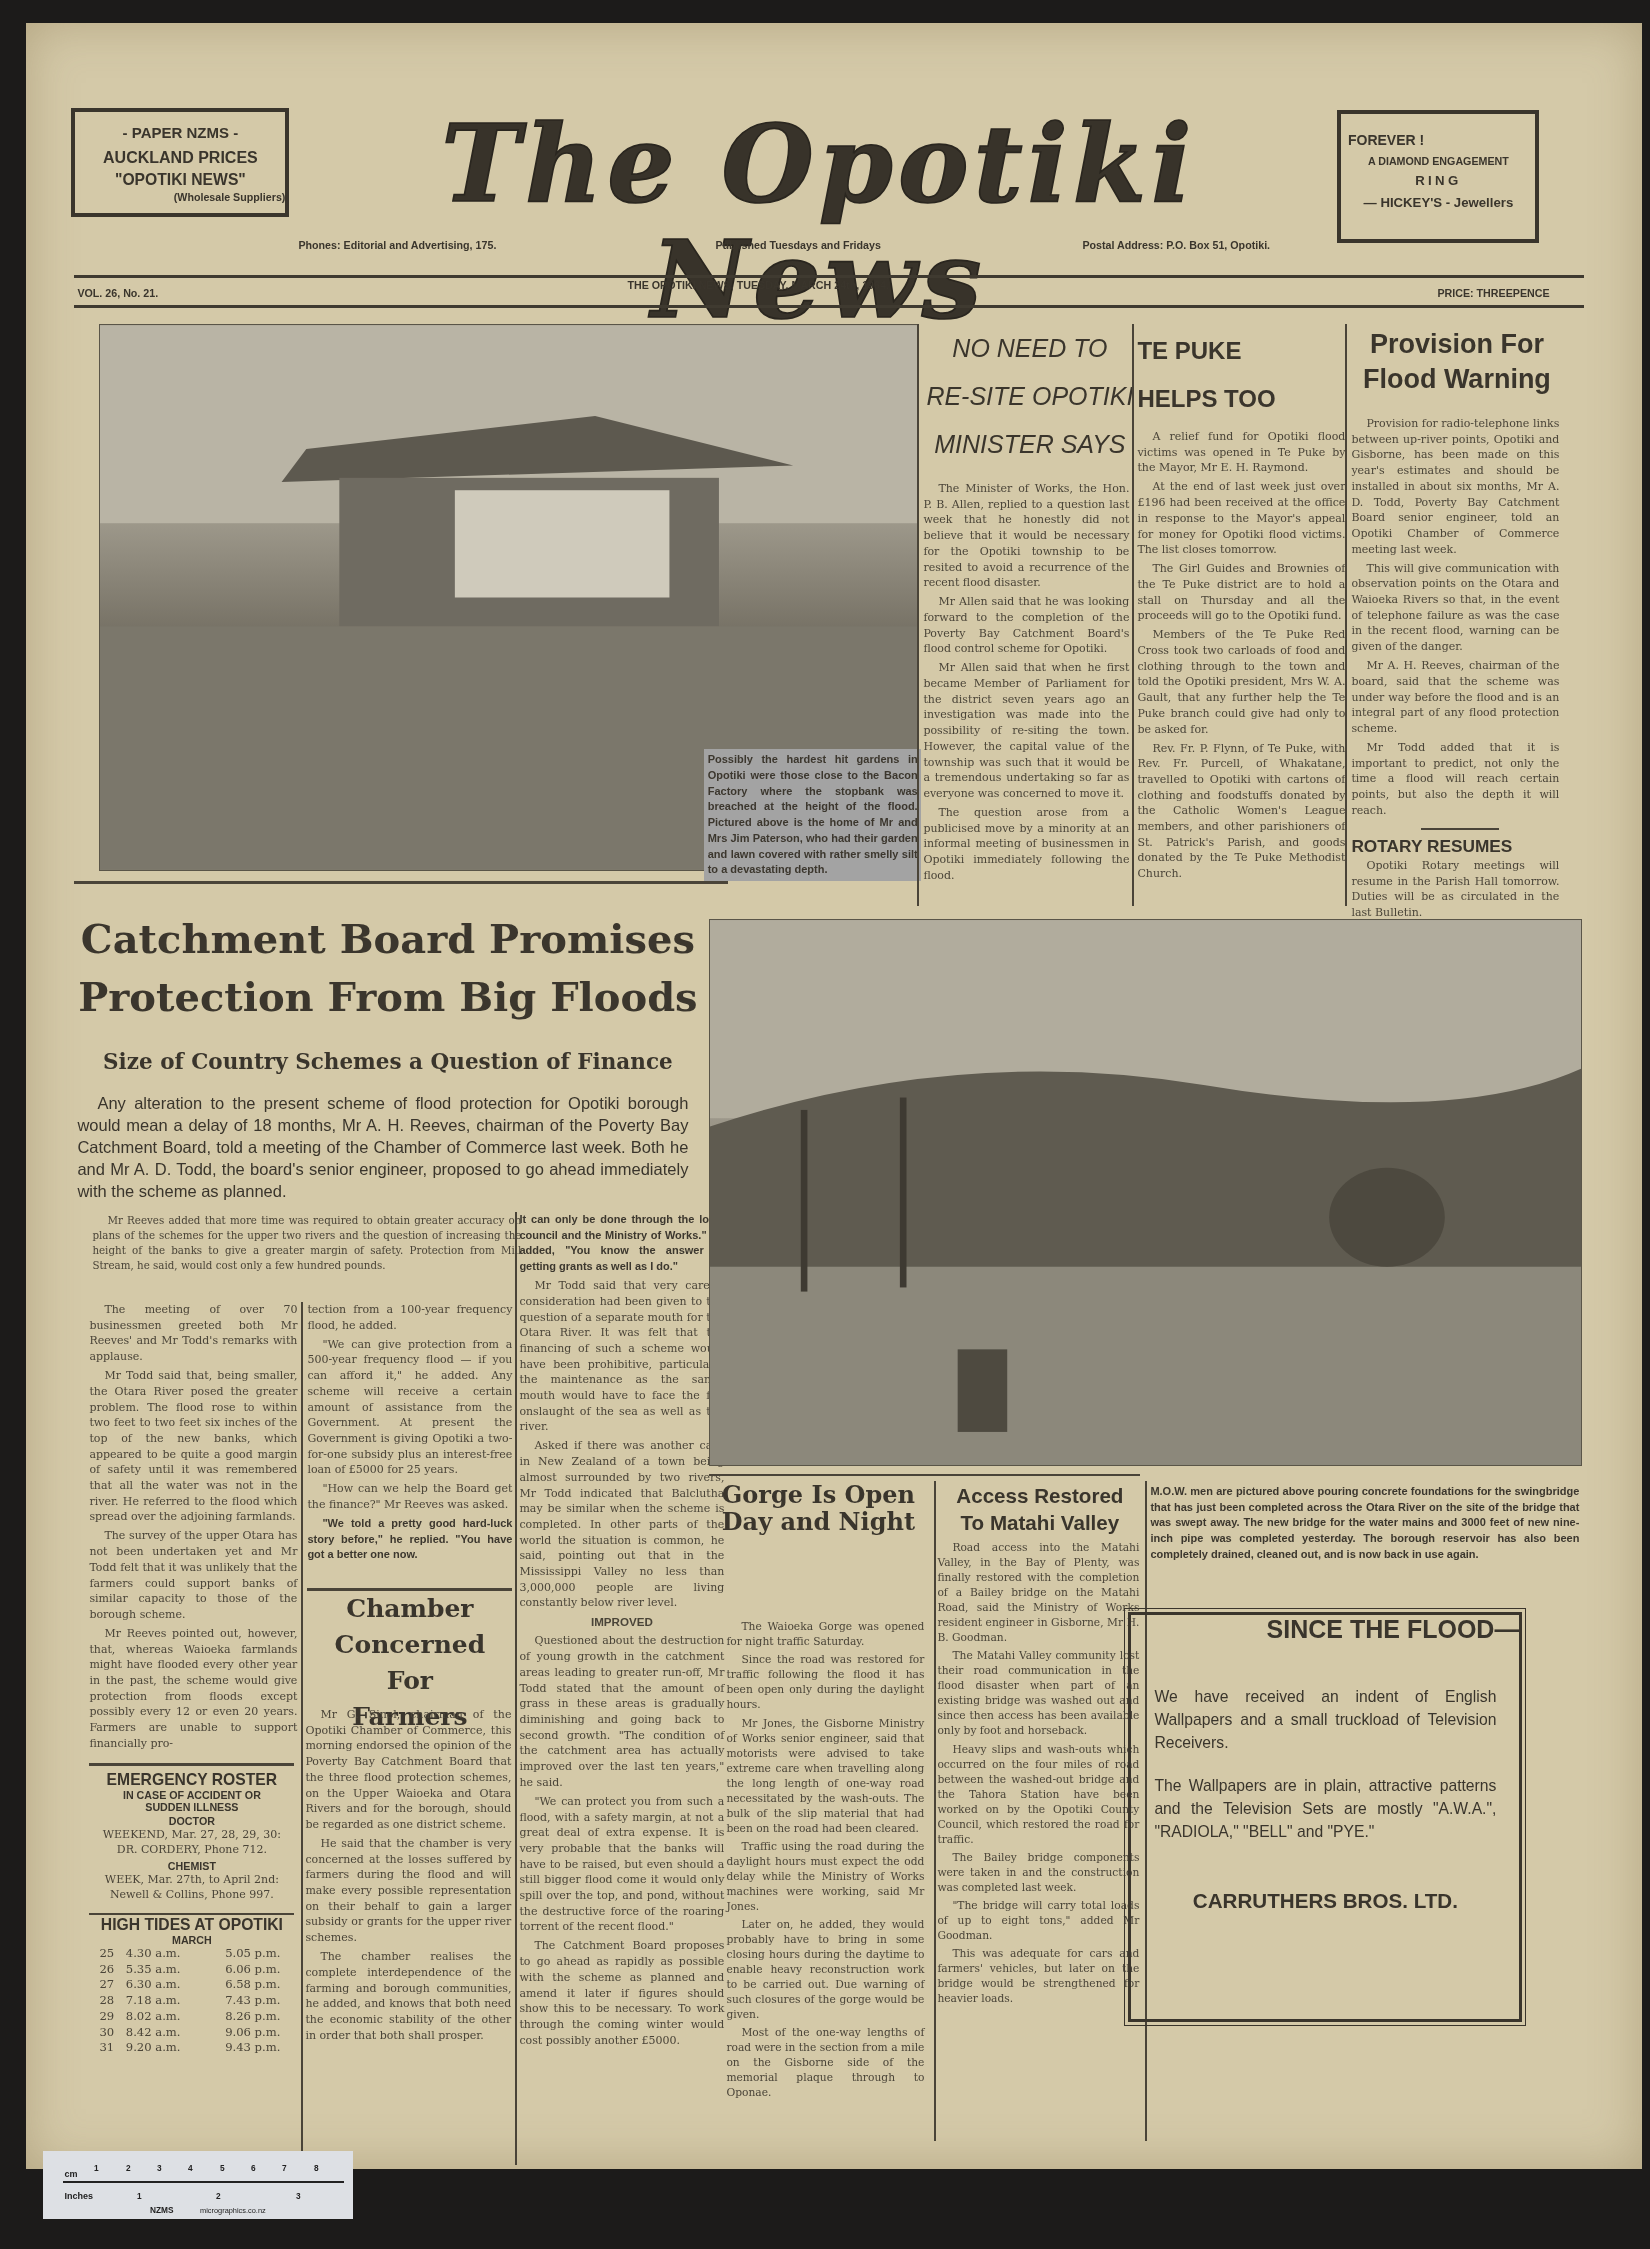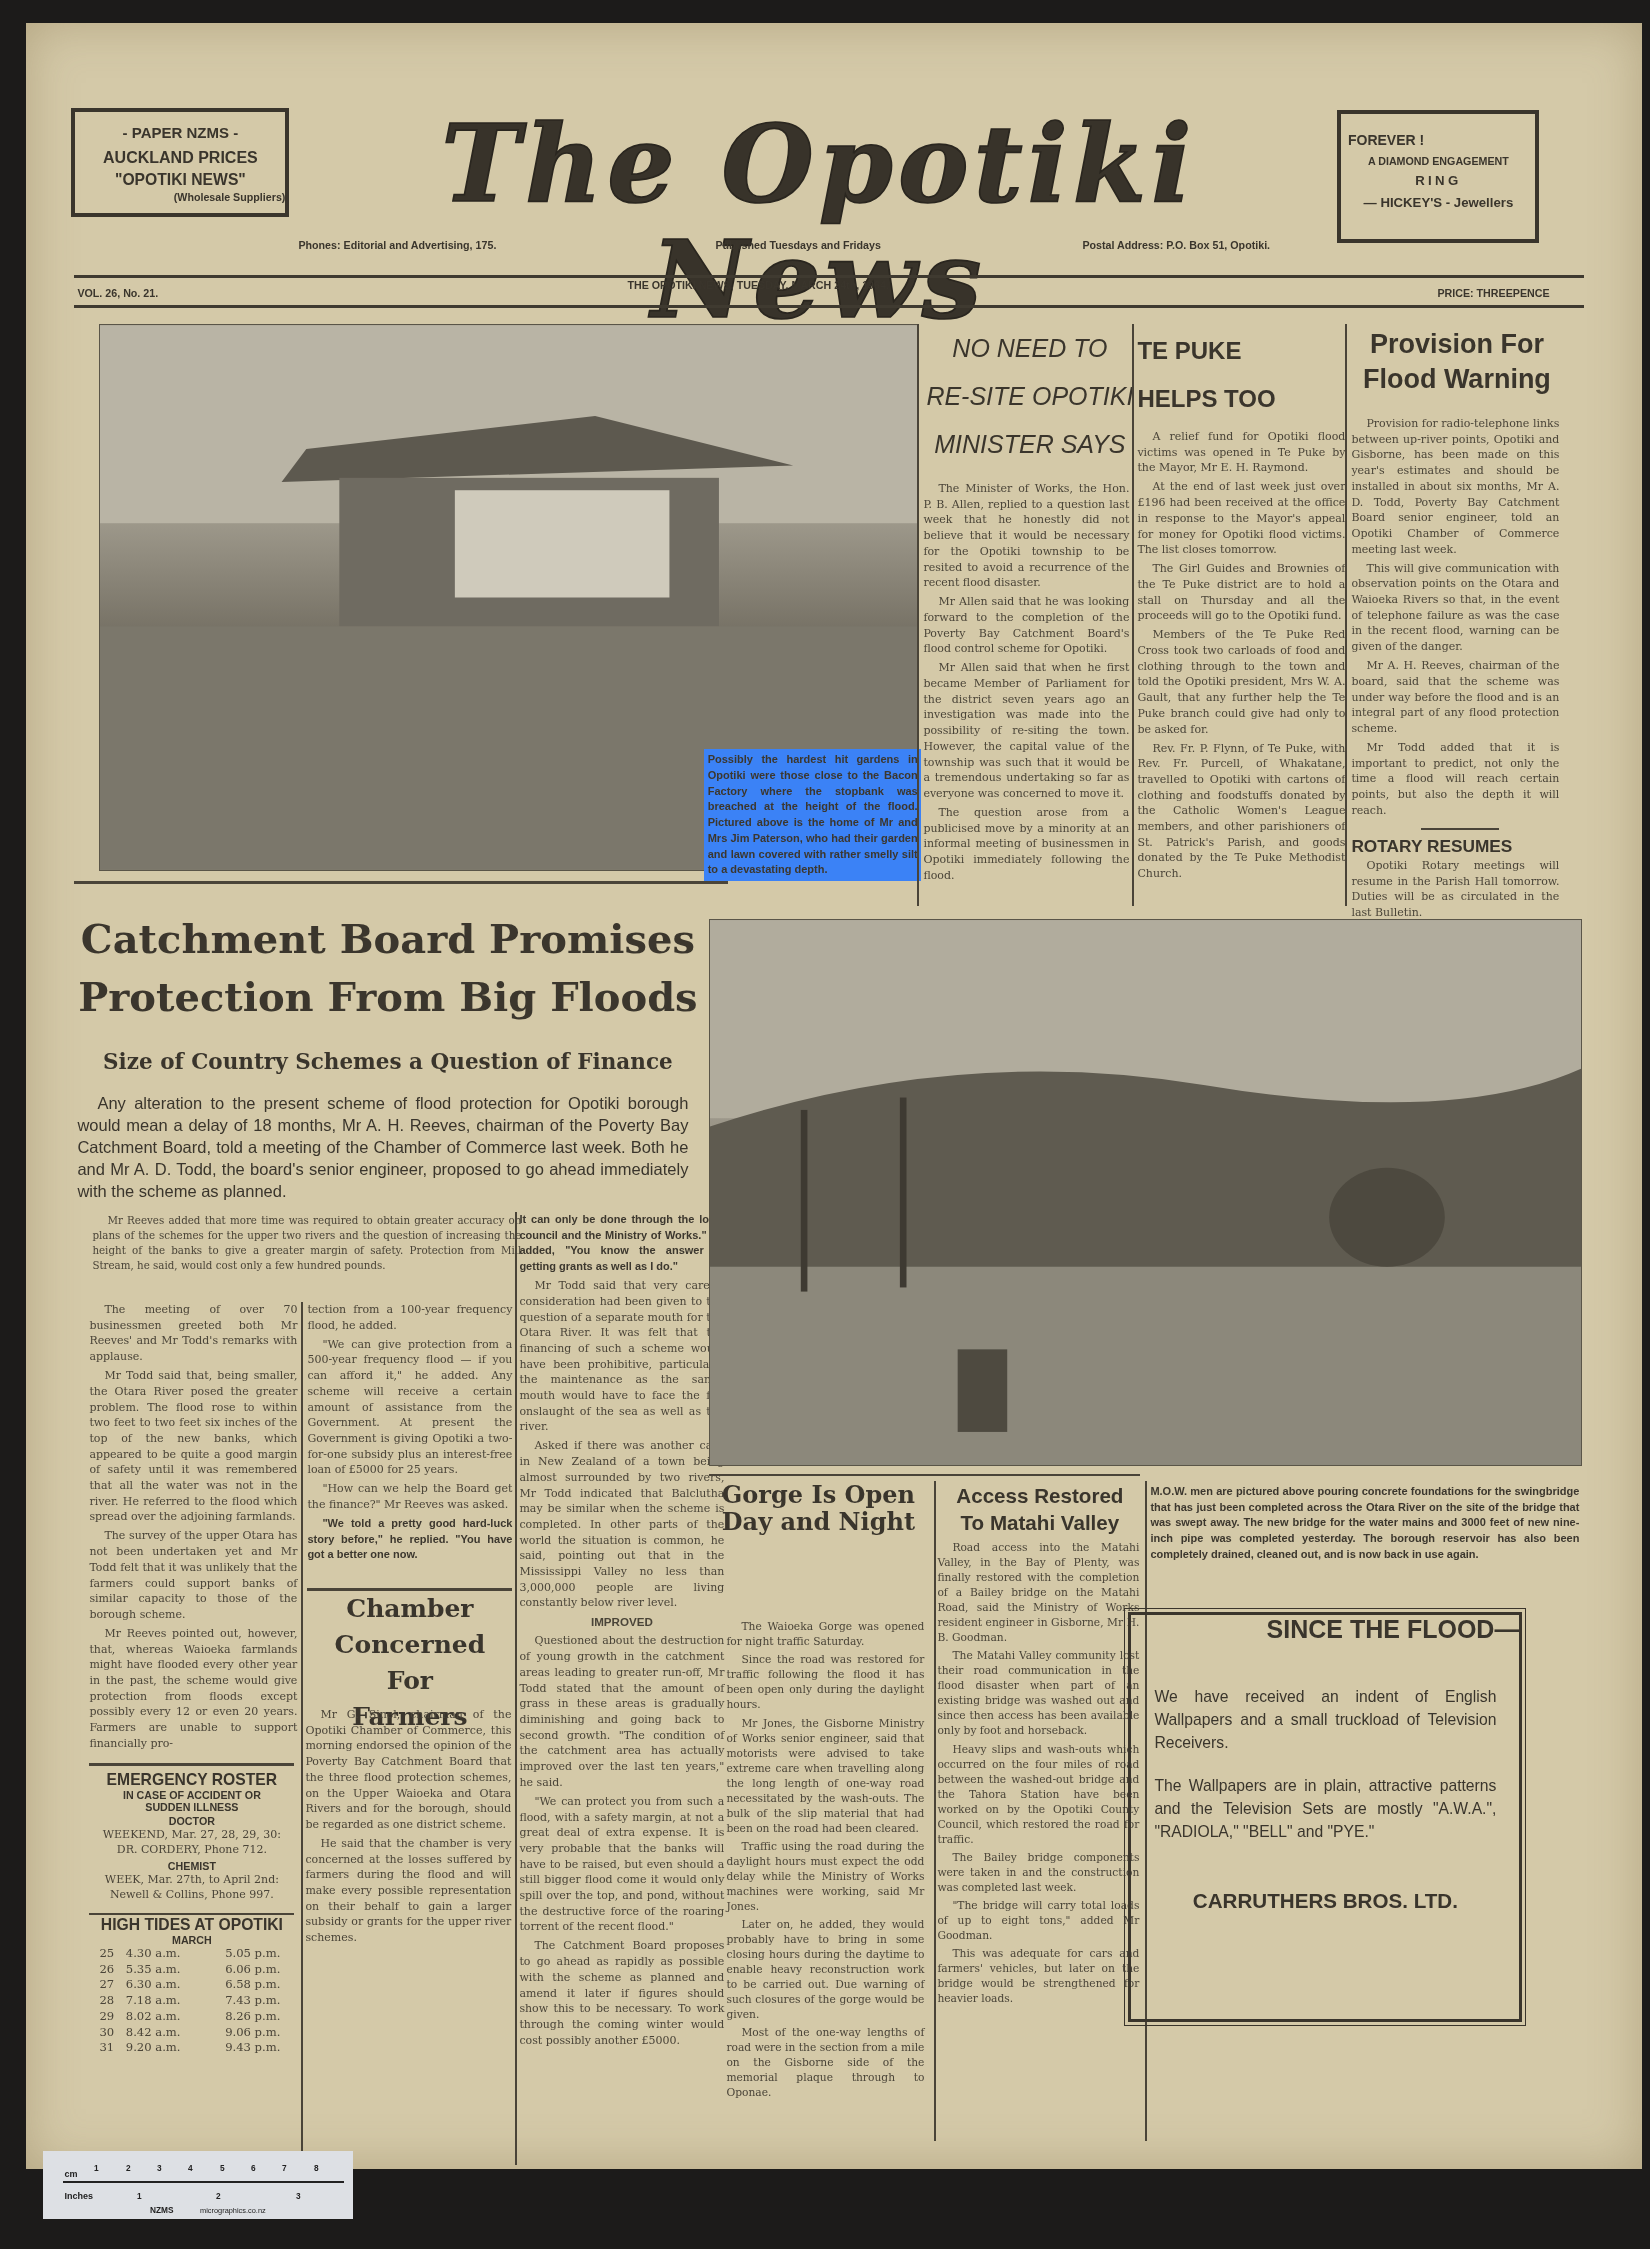--- a/index.html
+++ b/index.html
@@ -53,21 +53,21 @@
 
   <div class="photo" style="left:73px;top:301px;width:817px;height:545px;">
     <svg width="817" height="545" viewBox="0 0 990 660">
       <rect x="0" y="0" width="990" height="240" fill="#b9b4a5"></rect>
       <polygon points="250,150 600,110 840,170 220,190" fill="#5d594f"></polygon>
       <rect x="290" y="185" width="460" height="180" fill="#6f6b61"></rect>
       <rect x="430" y="200" width="260" height="130" fill="#cfcabb"></rect>
       <rect x="0" y="365" width="990" height="295" fill="#7b776b"></rect>
     </svg>
   </div>
-  <div class="cap" style="position:absolute;left:678px;top:726px;width:210px;background:#3b82f6;padding:3.3px;">Possibly the hardest hit gardens in Opotiki were those close to the Bacon Factory where the stopbank was breached at the height of the flood. Pictured above is the home of Mr and Mrs Jim Paterson, who had their garden and lawn covered with rather smelly silt to a devastating depth.</div>
+  <div class="cap" style="position:absolute;left:678px;top:726px;width:210px;background:#a3a3a3;padding:3.3px;">Possibly the hardest hit gardens in Opotiki were those close to the Bacon Factory where the stopbank was breached at the height of the flood. Pictured above is the home of Mr and Mrs Jim Paterson, who had their garden and lawn covered with rather smelly silt to a devastating depth.</div>
 
   <div class="vline" style="left:891px;top:301px;height:582px;"></div>
   <div class="abs sans center" style="left:896px;top:301px;width:215px;font-style:italic;font-size:25px;line-height:48px;">
     <div>NO NEED TO</div>
     <div>RE-SITE OPOTIKI</div>
     <div>MINISTER SAYS</div>
   </div>
   <div class="abs body" style="left:897px;top:458px;width:206px;">
     <p>The Minister of Works, the Hon. P. B. Allen, replied to a question last week that he honestly did not believe that it would be necessary for the Opotiki township to be resited to avoid a recurrence of the recent flood disaster.</p>
     <p>Mr Allen said that he was looking forward to the completion of the Poverty Bay Catchment Board's flood control scheme for Opotiki.</p>
@@ -144,20 +144,21 @@
 
   <div class="hline" style="left:281px;top:1565px;width:205px;"></div>
   <div class="abs center" style="left:281px;top:1568px;width:205px;font-family:'DejaVu Serif',serif;font-weight:bold;font-size:25px;line-height:36px;">
     <div>Chamber</div>
     <div>Concerned For</div>
     <div>Farmers</div>
   </div>
   <div class="abs body" style="left:279px;top:1684px;width:206px;">
     <p>Mr G. Sinel, chairman of the Opotiki Chamber of Commerce, this morning endorsed the opinion of the Poverty Bay Catchment Board that the three flood protection schemes, on the Upper Waioeka and Otara Rivers and for the borough, should be regarded as one district scheme.</p>
     <p>He said that the chamber is very concerned at the losses suffered by farmers during the flood and will make every possible representation on their behalf to gain a larger subsidy or grants for the upper river schemes.</p>
+    <p>The chamber realises the complete interdependence of the farming and borough communities, he added, and knows that both need the economic stability of the other in order that both shall prosper.</p>
   </div>
 
   <div class="hline" style="left:63px;top:1740px;width:205px;"></div>
   <div class="abs center" style="left:58px;top:1748px;width:215px;">
     <div class="sans bold" style="font-size:15.7px;">EMERGENCY ROSTER</div>
     <div class="sans bold" style="font-size:10.7px;">IN CASE OF ACCIDENT OR</div>
     <div class="sans bold" style="font-size:10.7px;">SUDDEN ILLNESS</div>
     <div class="sans bold" style="font-size:10.7px;margin-top:1.7px;">DOCTOR</div>
     <div class="body" style="text-align:center;">WEEKEND, Mar. 27, 28, 29, 30:</div>
     <div class="body" style="text-align:center;">DR. CORDERY, Phone 712.</div>

